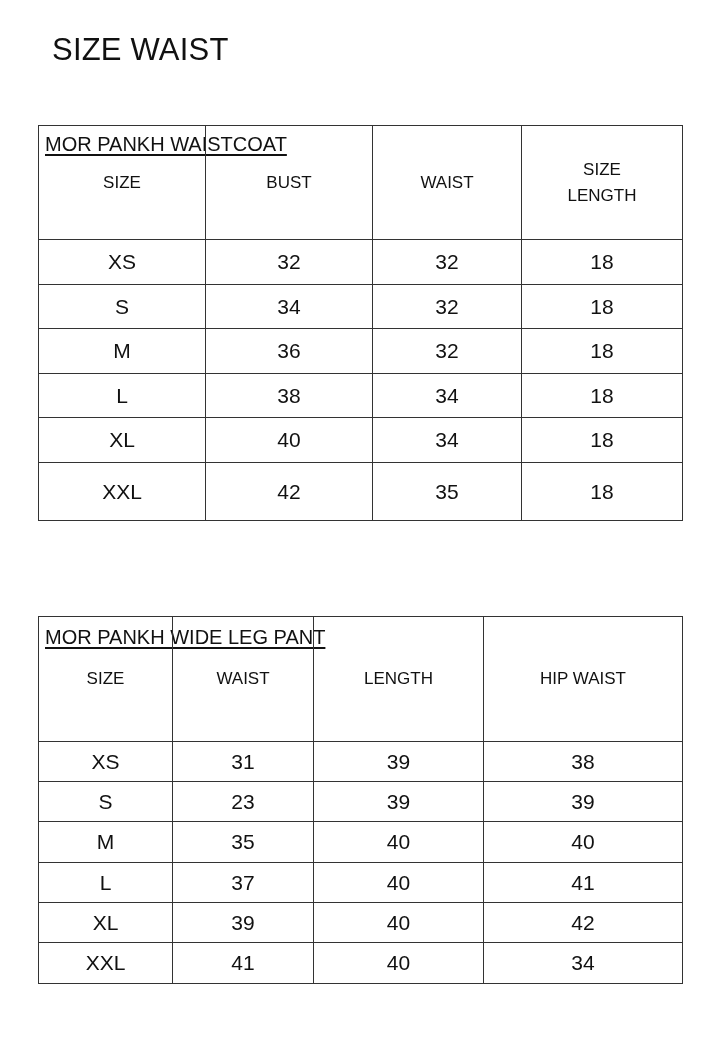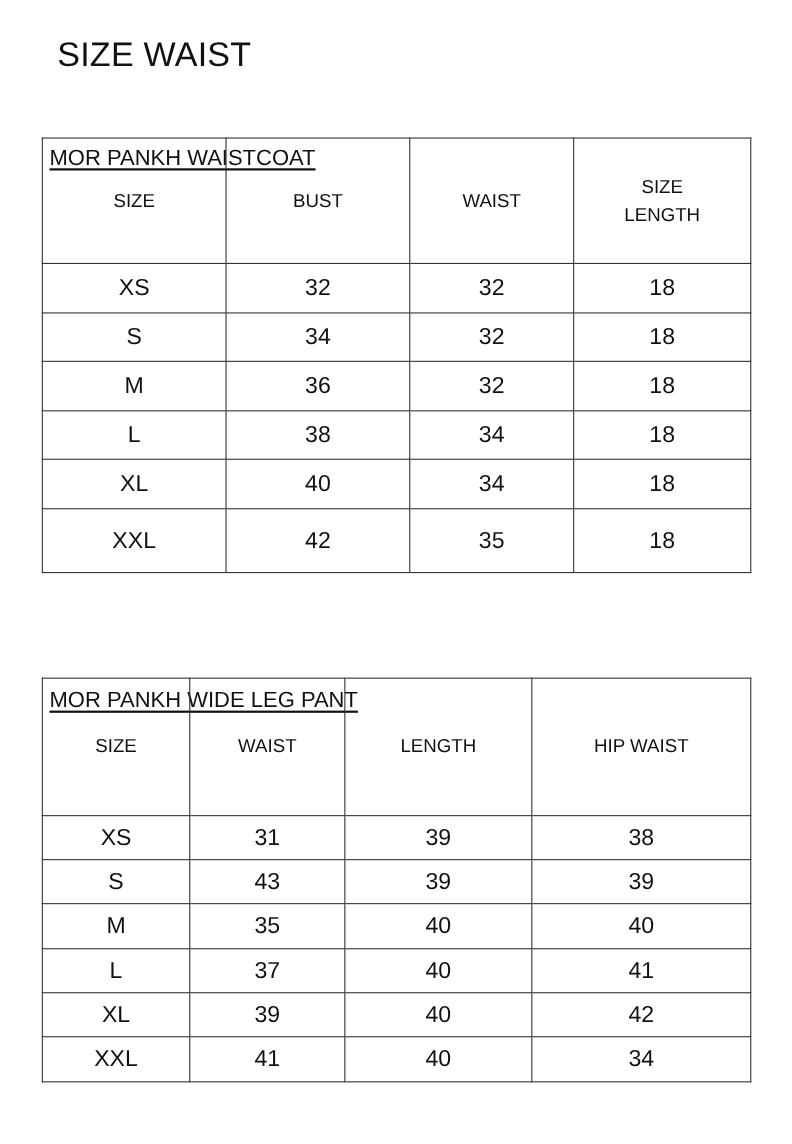--- a/index.html
+++ b/index.html
@@ -99,21 +99,21 @@
   </thead>
   <tbody>
     <tr style="height:40px">
       <td>XS</td>
       <td>31</td>
       <td>39</td>
       <td>38</td>
     </tr>
     <tr style="height:40px">
       <td>S</td>
-      <td>43</td>
+      <td>23</td>
       <td>39</td>
       <td>39</td>
     </tr>
     <tr style="height:41px">
       <td>M</td>
       <td>35</td>
       <td>40</td>
       <td>40</td>
     </tr>
     <tr style="height:40px">

